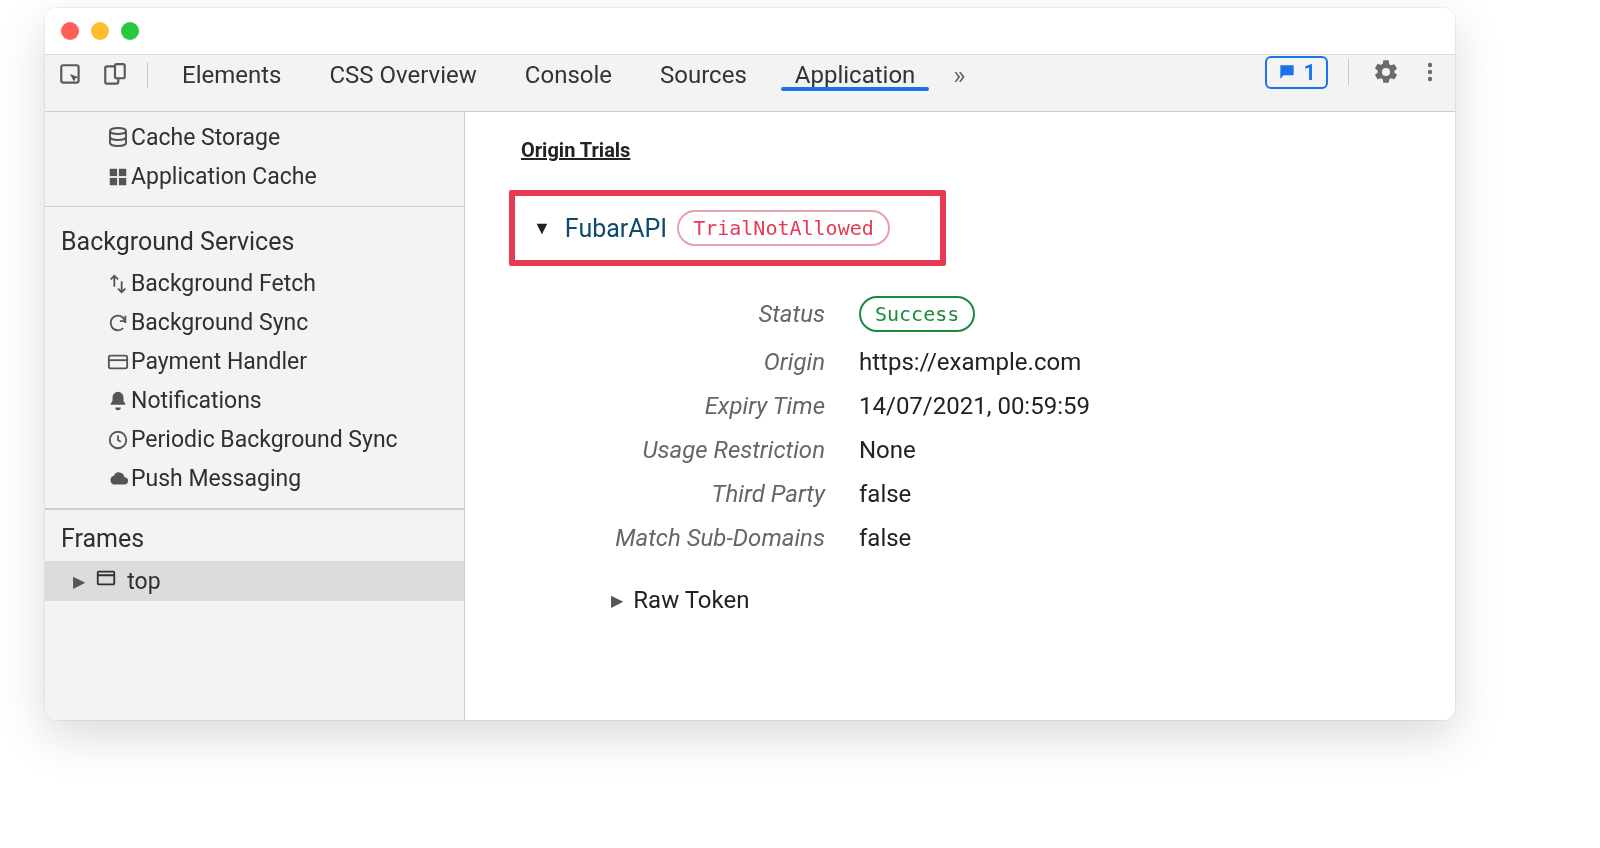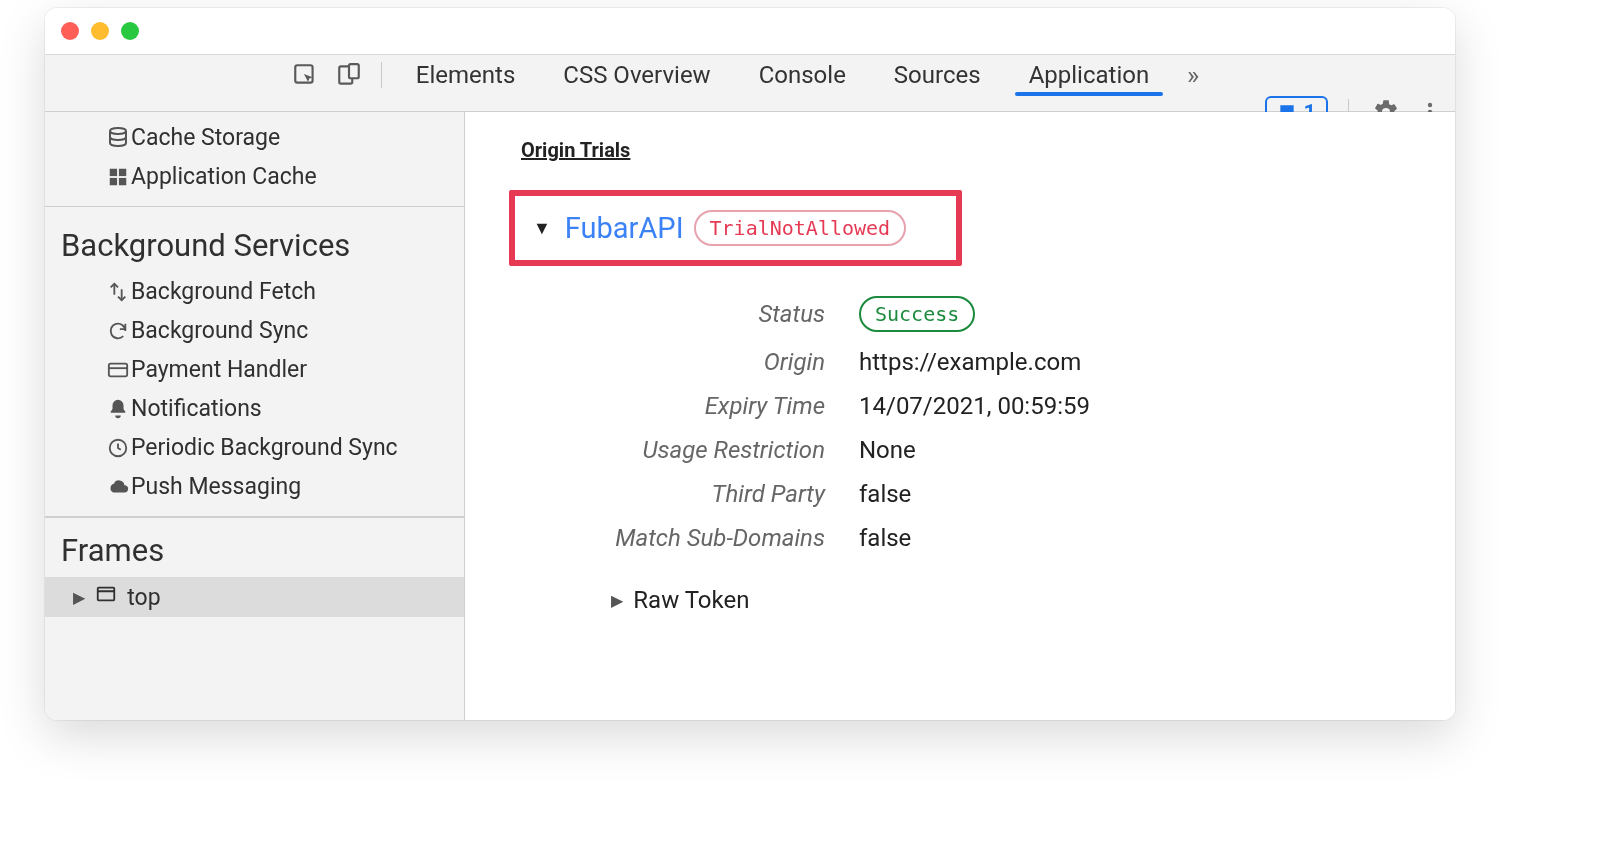--- a/index.html
+++ b/index.html
@@ -39,23 +39,22 @@
   .title-text {
     position:absolute; left:0; right:0; text-align:center;
     font-size: 22px; font-weight:600; color:#333;
   }
   .toolbar {
     height: 58px;
     background: #f3f3f3;
     border-top: 1px solid #d9d9d9;
     border-bottom: 1px solid #cfcfcf;
     display:flex;
-    align-items:center;
+    align-items:flex-start;
     padding: 0 8px 0 4px;
-    flex-direction: column;
   }
   .tb-left { display:flex; align-items:center; }
   .tb-iconbtn {
     width:44px; height:40px; display:flex; align-items:center; justify-content:center;
     color:#5a5a5a;
   }
   .tb-divider { width:1px; height:26px; background:#c9c9c9; margin:0 10px; }
   .tabs { display:flex; align-items:stretch; height:100%; }
   .tab {
     display:flex; align-items:center; padding:0 24px;
@@ -78,38 +77,38 @@
   .body { flex:1; display:flex; min-height:0; }
   .sidebar {
     width: 420px;
     background:#f3f3f3;
     border-right:1px solid #cfcfcf;
     display:flex; flex-direction:column;
     font-size:23px; color:#303030;
   }
   .sb-group { padding:6px 0 10px 0; border-bottom:1px solid #cfcfcf; }
   .sb-group:last-of-type { border-bottom:none; }
-  .sb-title { padding:14px 16px 8px 16px; font-size:31px; color:#303030; }
+  .sb-title { padding:14px 16px 8px 16px; font-size:25px; color:#303030; }
   .sb-item { display:flex; align-items:center; gap:0; padding:6px 0 6px 60px; }
   .sb-item .icon { width:26px; height:26px; color:#555; display:flex; align-items:center; justify-content:center; flex:0 0 26px; }
   .sb-frames { border-top:1px solid #cfcfcf; }
   .sb-frame-row { display:flex; align-items:center; gap:10px; padding:6px 0 6px 28px; background:#dcdcdc; }
   .tri { font-size:16px; color:#555; }
 
   .main { flex:1; background:#fff; padding:18px 30px; overflow:auto; }
   .section-title { font-size:20px; font-weight:700; color:#222; margin:8px 0 28px 26px;text-decoration:underline; }
   .highlight-box {
     border:6px solid #e63a54;
     padding:14px 50px 14px 18px;
     display:inline-flex; align-items:center; gap:6px;
     margin-left:14px; border-radius:2px;
   }
   .trial-row { display:flex; align-items:center; gap:10px; }
   .trial-row .tri-down { font-size:18px; color:#222; }
-  .trial-name { font-size:29px; color:#3b82f6; margin-left:4px; }
+  .trial-name { font-size:25px; color:#0c4a6e; margin-left:4px; }
   .pill {
     display:inline-flex; align-items:center;
     border-radius:999px; padding:2px 14px;
     font-family: ui-monospace, Menlo, monospace;
     font-size:20px; line-height:1.4;
   }
   .pill.red { color:#e63a54; border:2px solid #e7a2ad; }
   .pill.green { color:#1b8a3d; border:2px solid #1b8a3d; }
   .details { margin-top:30px; margin-left:30px; }
   .detail-row { display:flex; align-items:center; margin:16px 0; }

